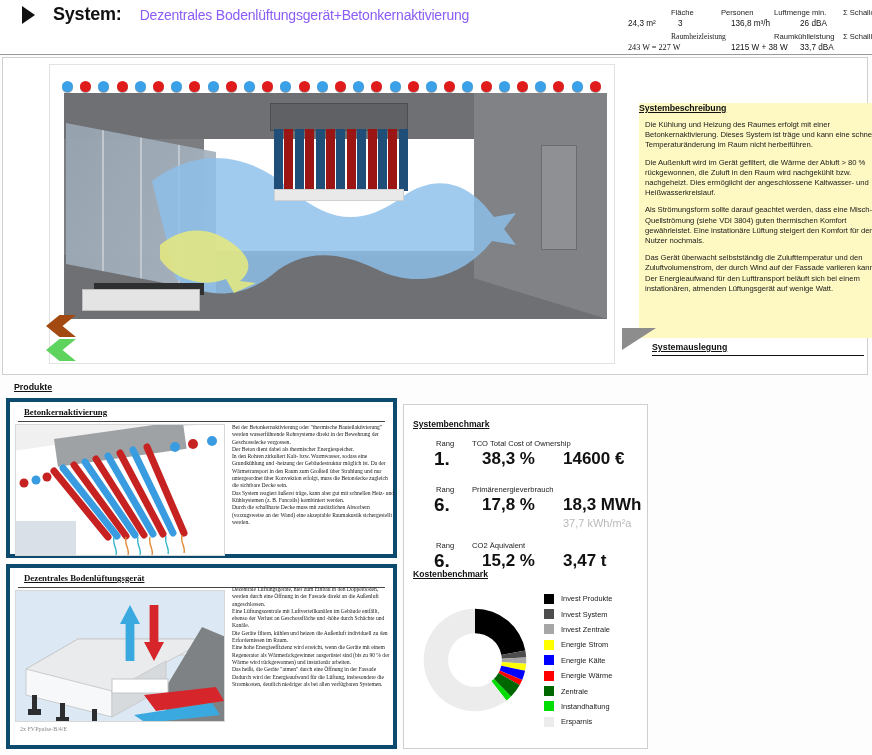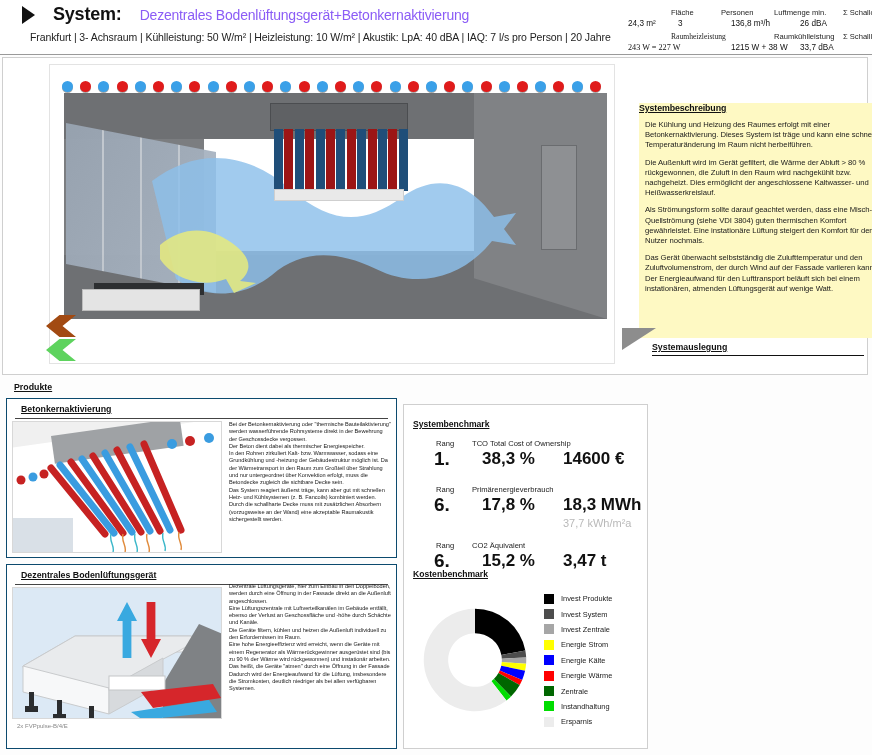--- a/index.html
+++ b/index.html
@@ -183,21 +183,22 @@
   .produkte {
     position: absolute; left: 14px; top: 382px;
     font-size: 8.8px; font-weight: bold; color: #111;
     text-decoration: underline;
   }
 
   
   .card {
     position: absolute;
     background: #ffffff;
-    border: 1px solid #0c4a6e;
+    border: 4px solid #0c4a6e;
+    font-family: Liberation Serif, serif;
   }
   .card-title {
     position: absolute; left: 14px; top: 5px;
     font-size: 8.8px; font-weight: bold; color: #111;
     text-decoration: underline;
   }
   .card-rule {
     position: absolute; left: 8px; top: 19px; right: 8px;
     border-top: 1px solid #444;
   }
@@ -282,21 +283,20 @@
 <body>
 
 <div id="page">
 
   <div class="header">
     <div class="hdr-titlerow">
       <div class="play-tri"></div>
       <div class="hdr-label">System:</div>
       <div class="hdr-title">Dezentrales Bodenlüftungsgerät+Betonkernaktivierung</div>
     </div>
-    <div class="hdr-sub">Frankfurt | 3- Achsraum | Kühlleistung: 50 W/m² | Heizleistung: 10 W/m² | Akustik: LpA: 40 dBA  | IAQ: 7  l/s pro Person |  20 Jahre</div>
 
     <div class="hdr-stats">
       <div class="stat-col" style="left:0px; top:4px;">
         <div class="stat-h">Fläche</div>
         <div class="stat-v">24,3 m²</div>
       </div>
       <div class="stat-col" style="left:50px; top:4px;">
         <div class="stat-h">Personen</div>
         <div class="stat-v">3</div>
       </div>

